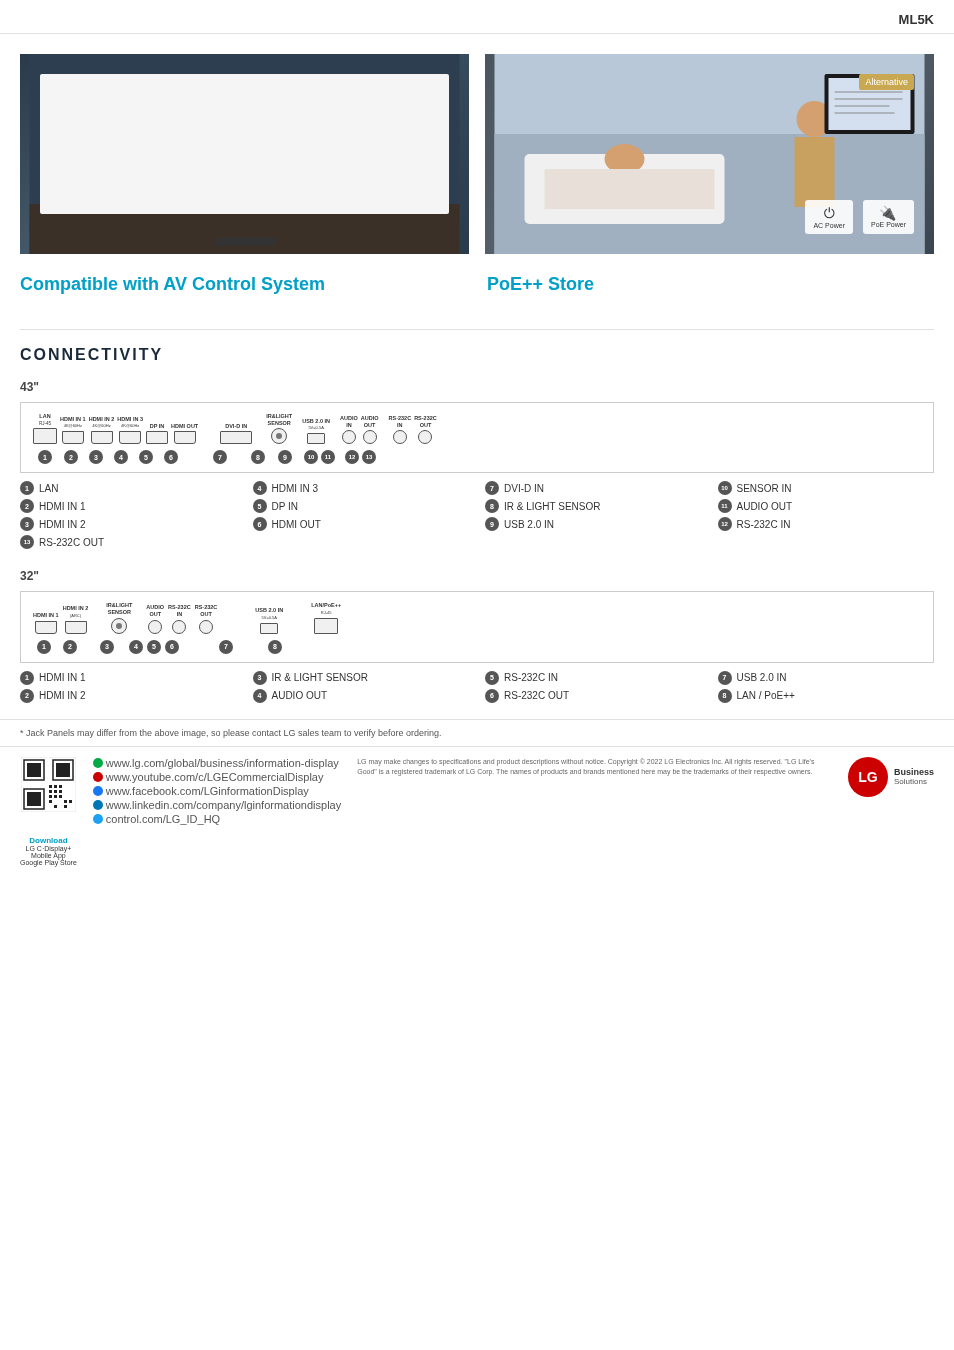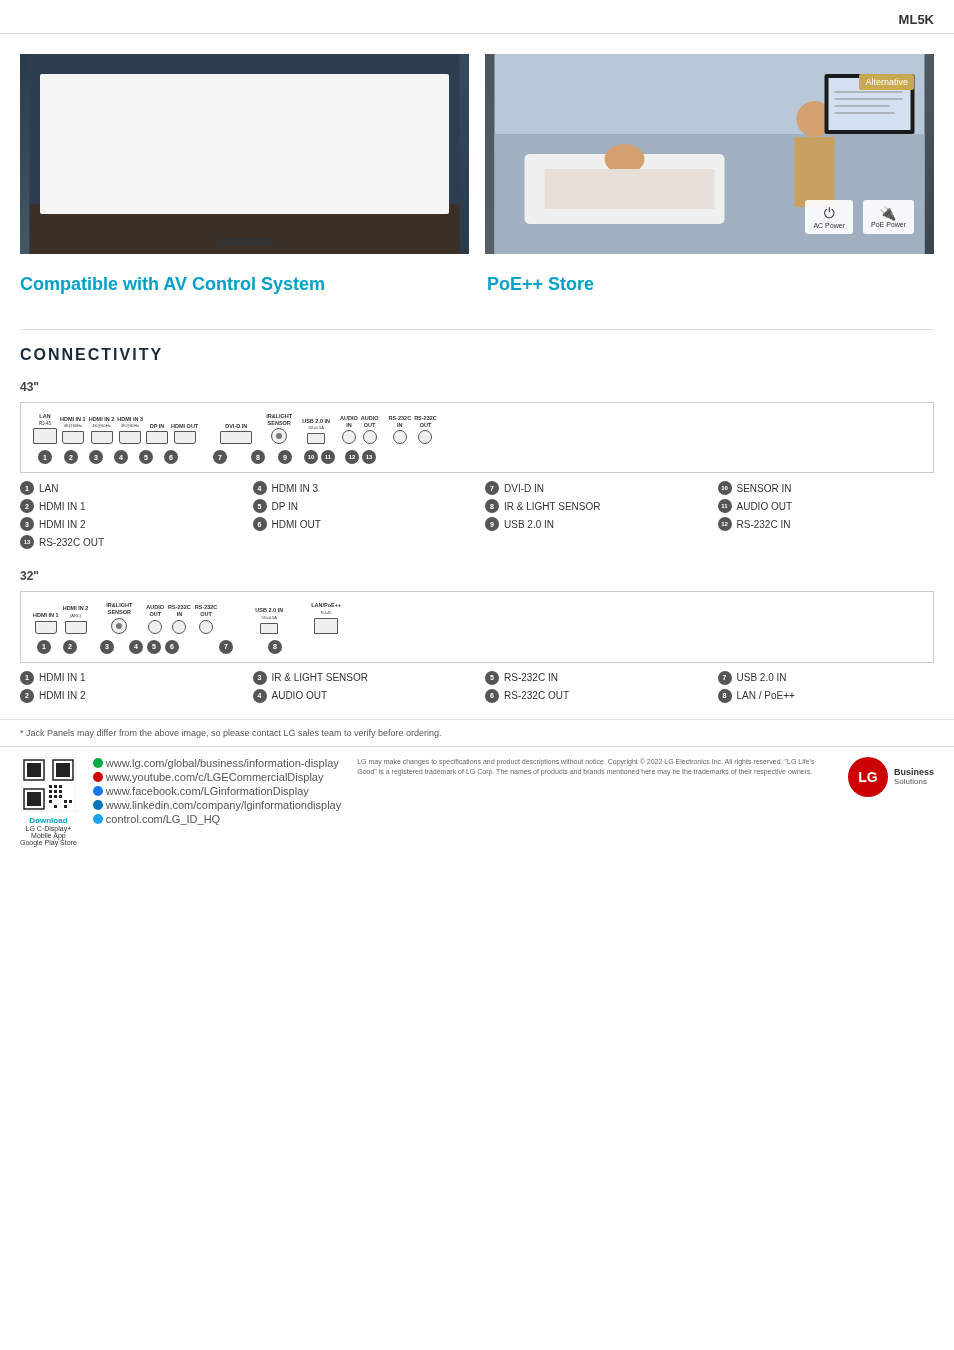--- a/index.html
+++ b/index.html
@@ -167,20 +167,21 @@
       display: flex;
       align-items: flex-start;
       gap: 16px;
       padding: 10px 20px;
       border-top: 1px solid #e0e0e0;
     }
     .app-label {
       font-size: 8px;
       color: #00a0c8;
       font-weight: bold;
+      margin-top: 20px;
     }
     .app-sub {
       font-size: 7px;
       color: #333;
     }
     .links-col {
       display: flex;
       flex-direction: column;
       gap: 2px;
     }

